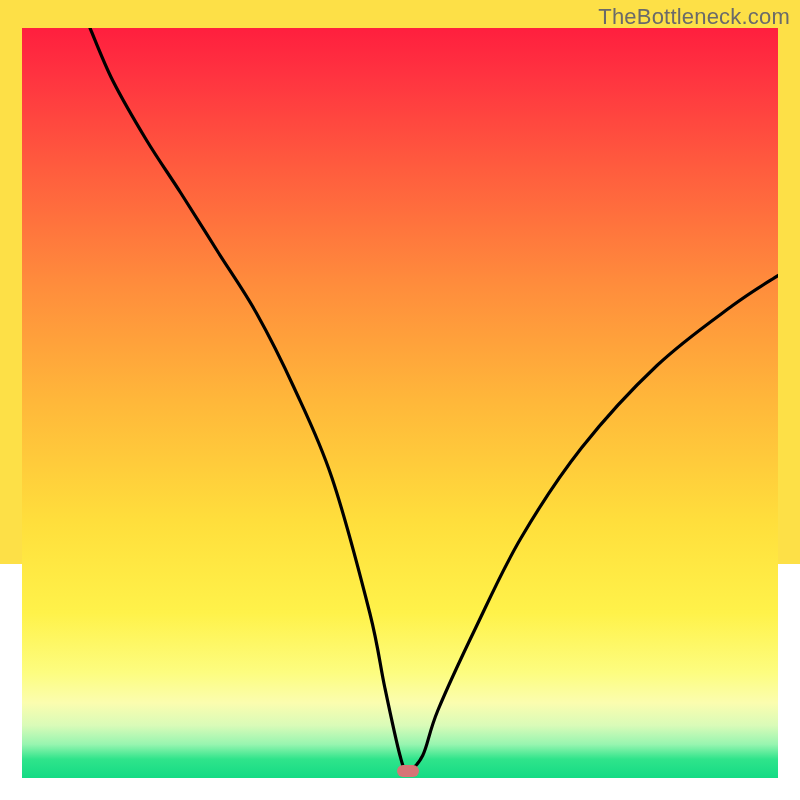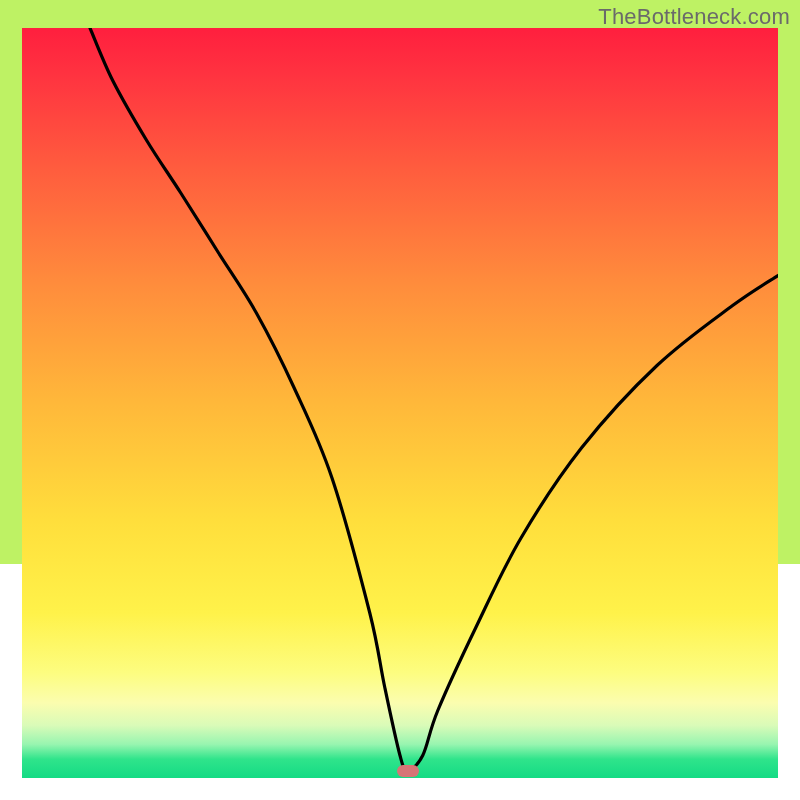--- a/index.html
+++ b/index.html
@@ -1,20 +1,20 @@
 <!DOCTYPE html>
 <html><head>
 <meta charset="utf-8">
 <style>
   * { margin: 0; padding: 0; box-sizing: border-box; }
   html, body { width: 800px; height: 800px; overflow: hidden; }
   .outer {
     width: 800px;
     height: 564px;
-    background: #bef264;
+    background: #fde047;
     position: relative;
   }
   .watermark {
     position: absolute;
     top: 4px;
     right: 10px;
     font-family: Arial, Helvetica, sans-serif;
     font-size: 22px;
     font-weight: 500;
     color: #6a6a6a;

